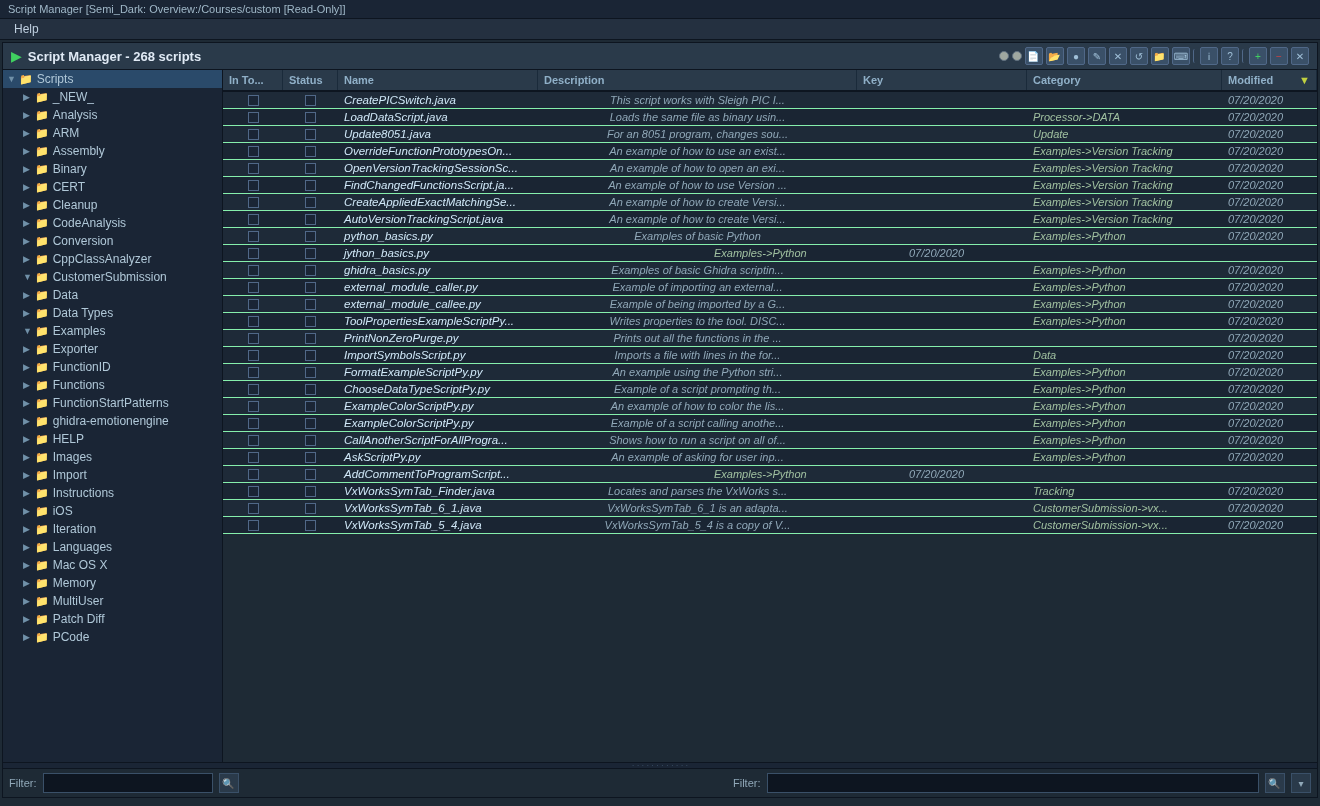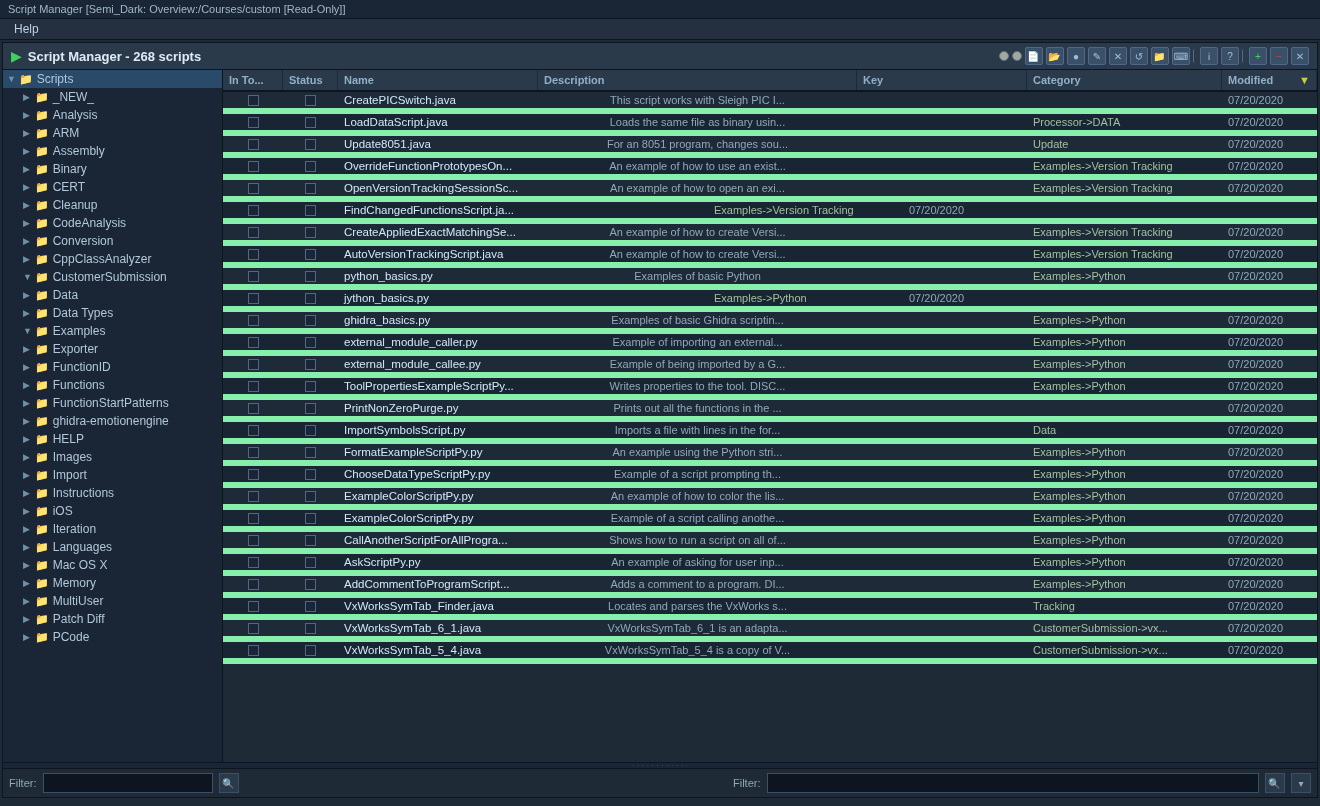--- a/index.html
+++ b/index.html
@@ -140,23 +140,24 @@
     .col-mod { width: 95px; flex-shrink: 0; }
     .table-body {
       overflow-y: auto;
       flex: 1;
     }
     .table-body::-webkit-scrollbar { width: 10px; }
     .table-body::-webkit-scrollbar-track { background: #1a2535; }
     .table-body::-webkit-scrollbar-thumb { background: #3a5068; }
     .table-row {
       display: flex;
-      border-bottom: 6px solid #86efac;
+      border-bottom: 1px solid #86efac;
       cursor: pointer;
       align-items: center;
+      font-style: italic;
     }
     .table-row.even { background: #1e2a38; }
     .table-row.odd { background: #1a2533; }
     .table-cell {
       padding: 2px 6px;
       font-size: 11px;
       overflow: hidden;
       text-overflow: ellipsis;
       white-space: nowrap;
       color: #b0c8d8;
@@ -527,20 +528,21 @@
     <div class="table-cell col-mod mod">07/20/2020</div>
   </div>
             <div class="table-row odd">
     <div class="table-cell col-into checkbox-cell">
       <span class="cb"></span>
     </div>
     <div class="table-cell col-status checkbox-cell">
       <span class="cb"></span>
     </div>
     <div class="table-cell col-name name">FindChangedFunctionsScript.ja...</div>
+    <div class="table-cell col-desc desc">An example of how to use Version ...</div>
     <div class="table-cell col-key"></div>
     <div class="table-cell col-cat cat">Examples-&gt;Version Tracking</div>
     <div class="table-cell col-mod mod">07/20/2020</div>
   </div>
             <div class="table-row even">
     <div class="table-cell col-into checkbox-cell">
       <span class="cb"></span>
     </div>
     <div class="table-cell col-status checkbox-cell">
       <span class="cb"></span>
@@ -746,21 +748,20 @@
     <div class="table-cell col-mod mod">07/20/2020</div>
   </div>
             <div class="table-row even">
     <div class="table-cell col-into checkbox-cell">
       <span class="cb"></span>
     </div>
     <div class="table-cell col-status checkbox-cell">
       <span class="cb"></span>
     </div>
     <div class="table-cell col-name name">AddCommentToProgramScript...</div>
-    <div class="table-cell col-desc desc">Adds a comment to a program. DI...</div>
     <div class="table-cell col-key"></div>
     <div class="table-cell col-cat cat">Examples-&gt;Python</div>
     <div class="table-cell col-mod mod">07/20/2020</div>
   </div>
             <div class="table-row odd">
     <div class="table-cell col-into checkbox-cell">
       <span class="cb"></span>
     </div>
     <div class="table-cell col-status checkbox-cell">
       <span class="cb"></span>

